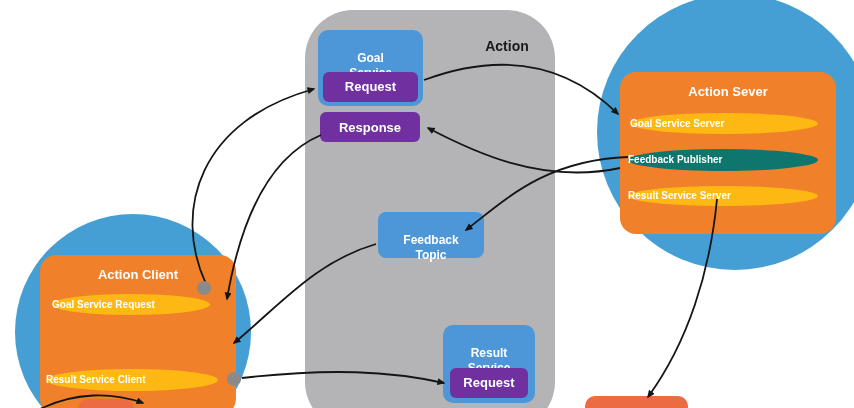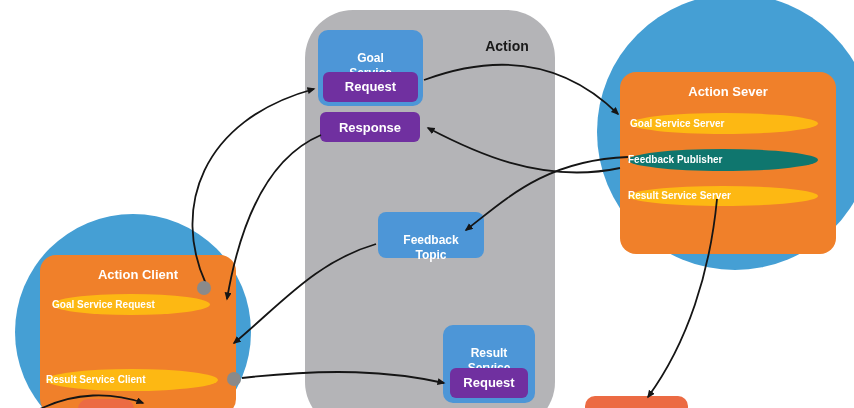--- a/index.html
+++ b/index.html
@@ -80,21 +80,21 @@
     <div class="pill yellow abs" style="left:12px; top:39px; width:158px; height:21px;">
       <span>Goal Service Request</span>
     </div>
     <div class="pill yellow abs" style="left:6px; top:114px; width:172px; height:22px;">
       <span>Result Service Client</span>
     </div>
   </div>
 
   <div class="abs sliver" style="left:78px; top:399px; width:56px; height:10px;"></div>
 
-  <div class="abs orange-box z2" style="left:620px; top:72px; width:216px; height:182px;">
+  <div class="abs orange-box z2" style="left:620px; top:72px; width:216px; height:162px;">
     <div class="node-heading" style="margin-top:12px;">Action Sever</div>
     <div class="pill yellow abs" style="left:10px; top:41px; width:188px; height:21px;">
       <span>Goal Service Server</span>
     </div>
     <div class="pill green abs" style="left:8px; top:77px; width:190px; height:22px;">
       <span>Feedback Publisher</span>
     </div>
     <div class="pill yellow abs" style="left:8px; top:114px; width:190px; height:20px;">
       <span>Result Service Server</span>
     </div>

